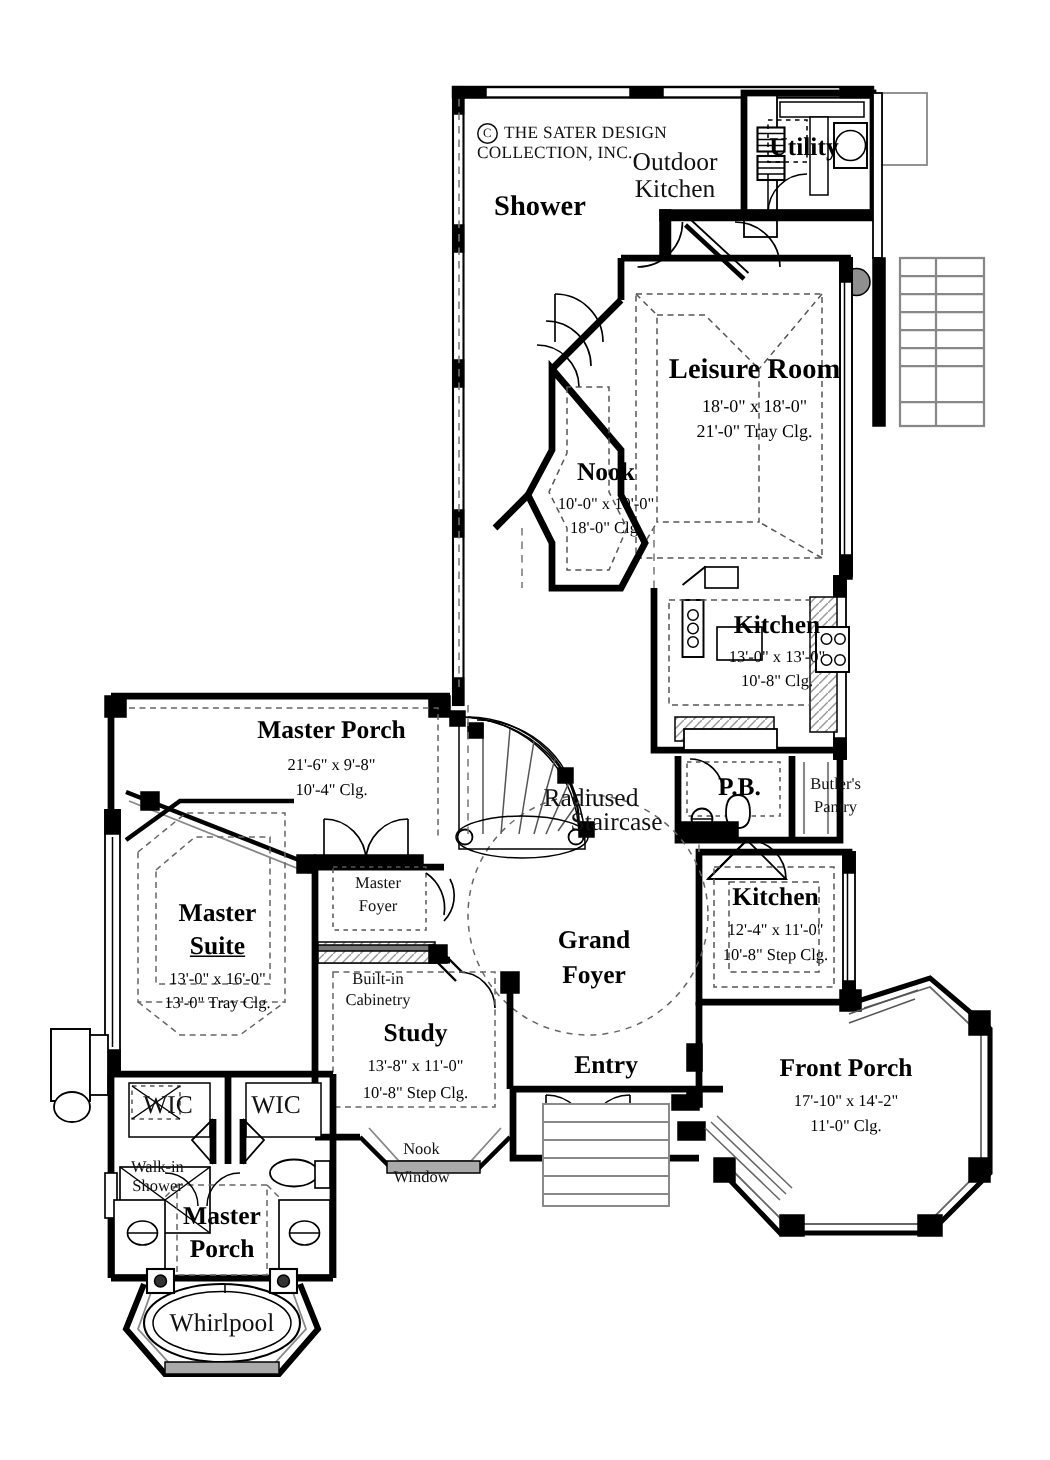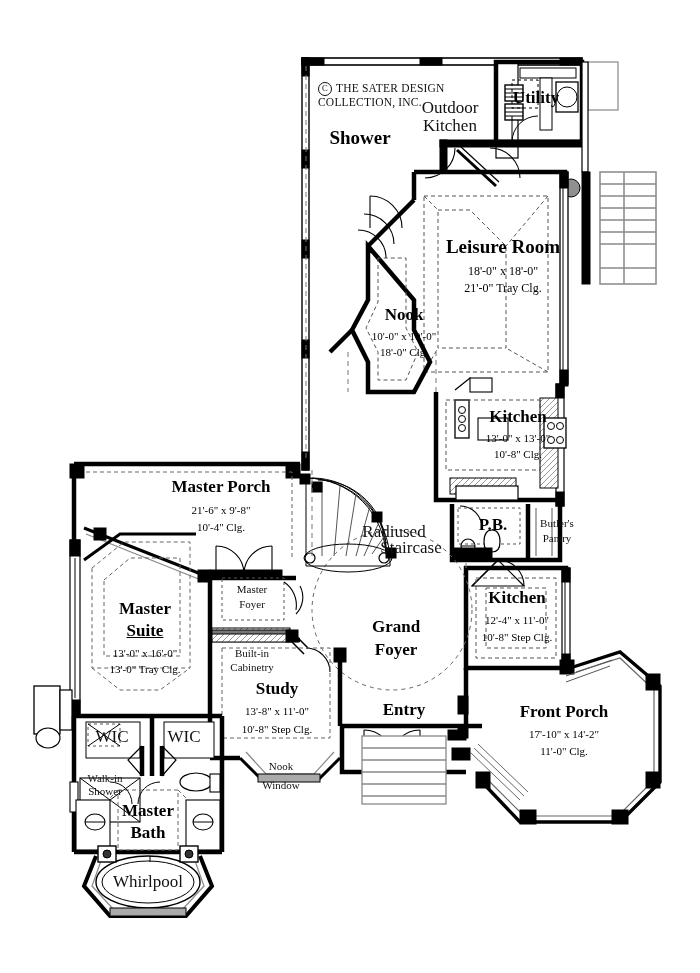--- a/index.html
+++ b/index.html
@@ -501,16 +501,16 @@
   <div class="lbl r-sm" style="left:394px;top:532px;">Radiused</div>
   <div class="lbl r-sm" style="left:394px;top:548px;margin-left:17px;">Staircase</div>
 
   <div class="lbl r-sm" style="left:112px;top:737px;">WIC</div>
   <div class="lbl r-sm" style="left:184px;top:737px;">WIC</div>
 
   <div class="lbl r-xs" style="left:105px;top:778px;">Walk-in</div>
   <div class="lbl r-xs" style="left:105px;top:791px;">Shower</div>
 
   <div class="lbl room-name r-lg" style="left:148px;top:811px;">Master</div>
-  <div class="lbl room-name r-lg" style="left:148px;top:833px;">Bath</div>
+  <div class="lbl room-name r-lg" style="left:148px;top:833px;">Porch</div>
 
   <div class="lbl r-sm" style="left:148px;top:882px;">Whirlpool</div>
 </div>
 
 </body></html>

